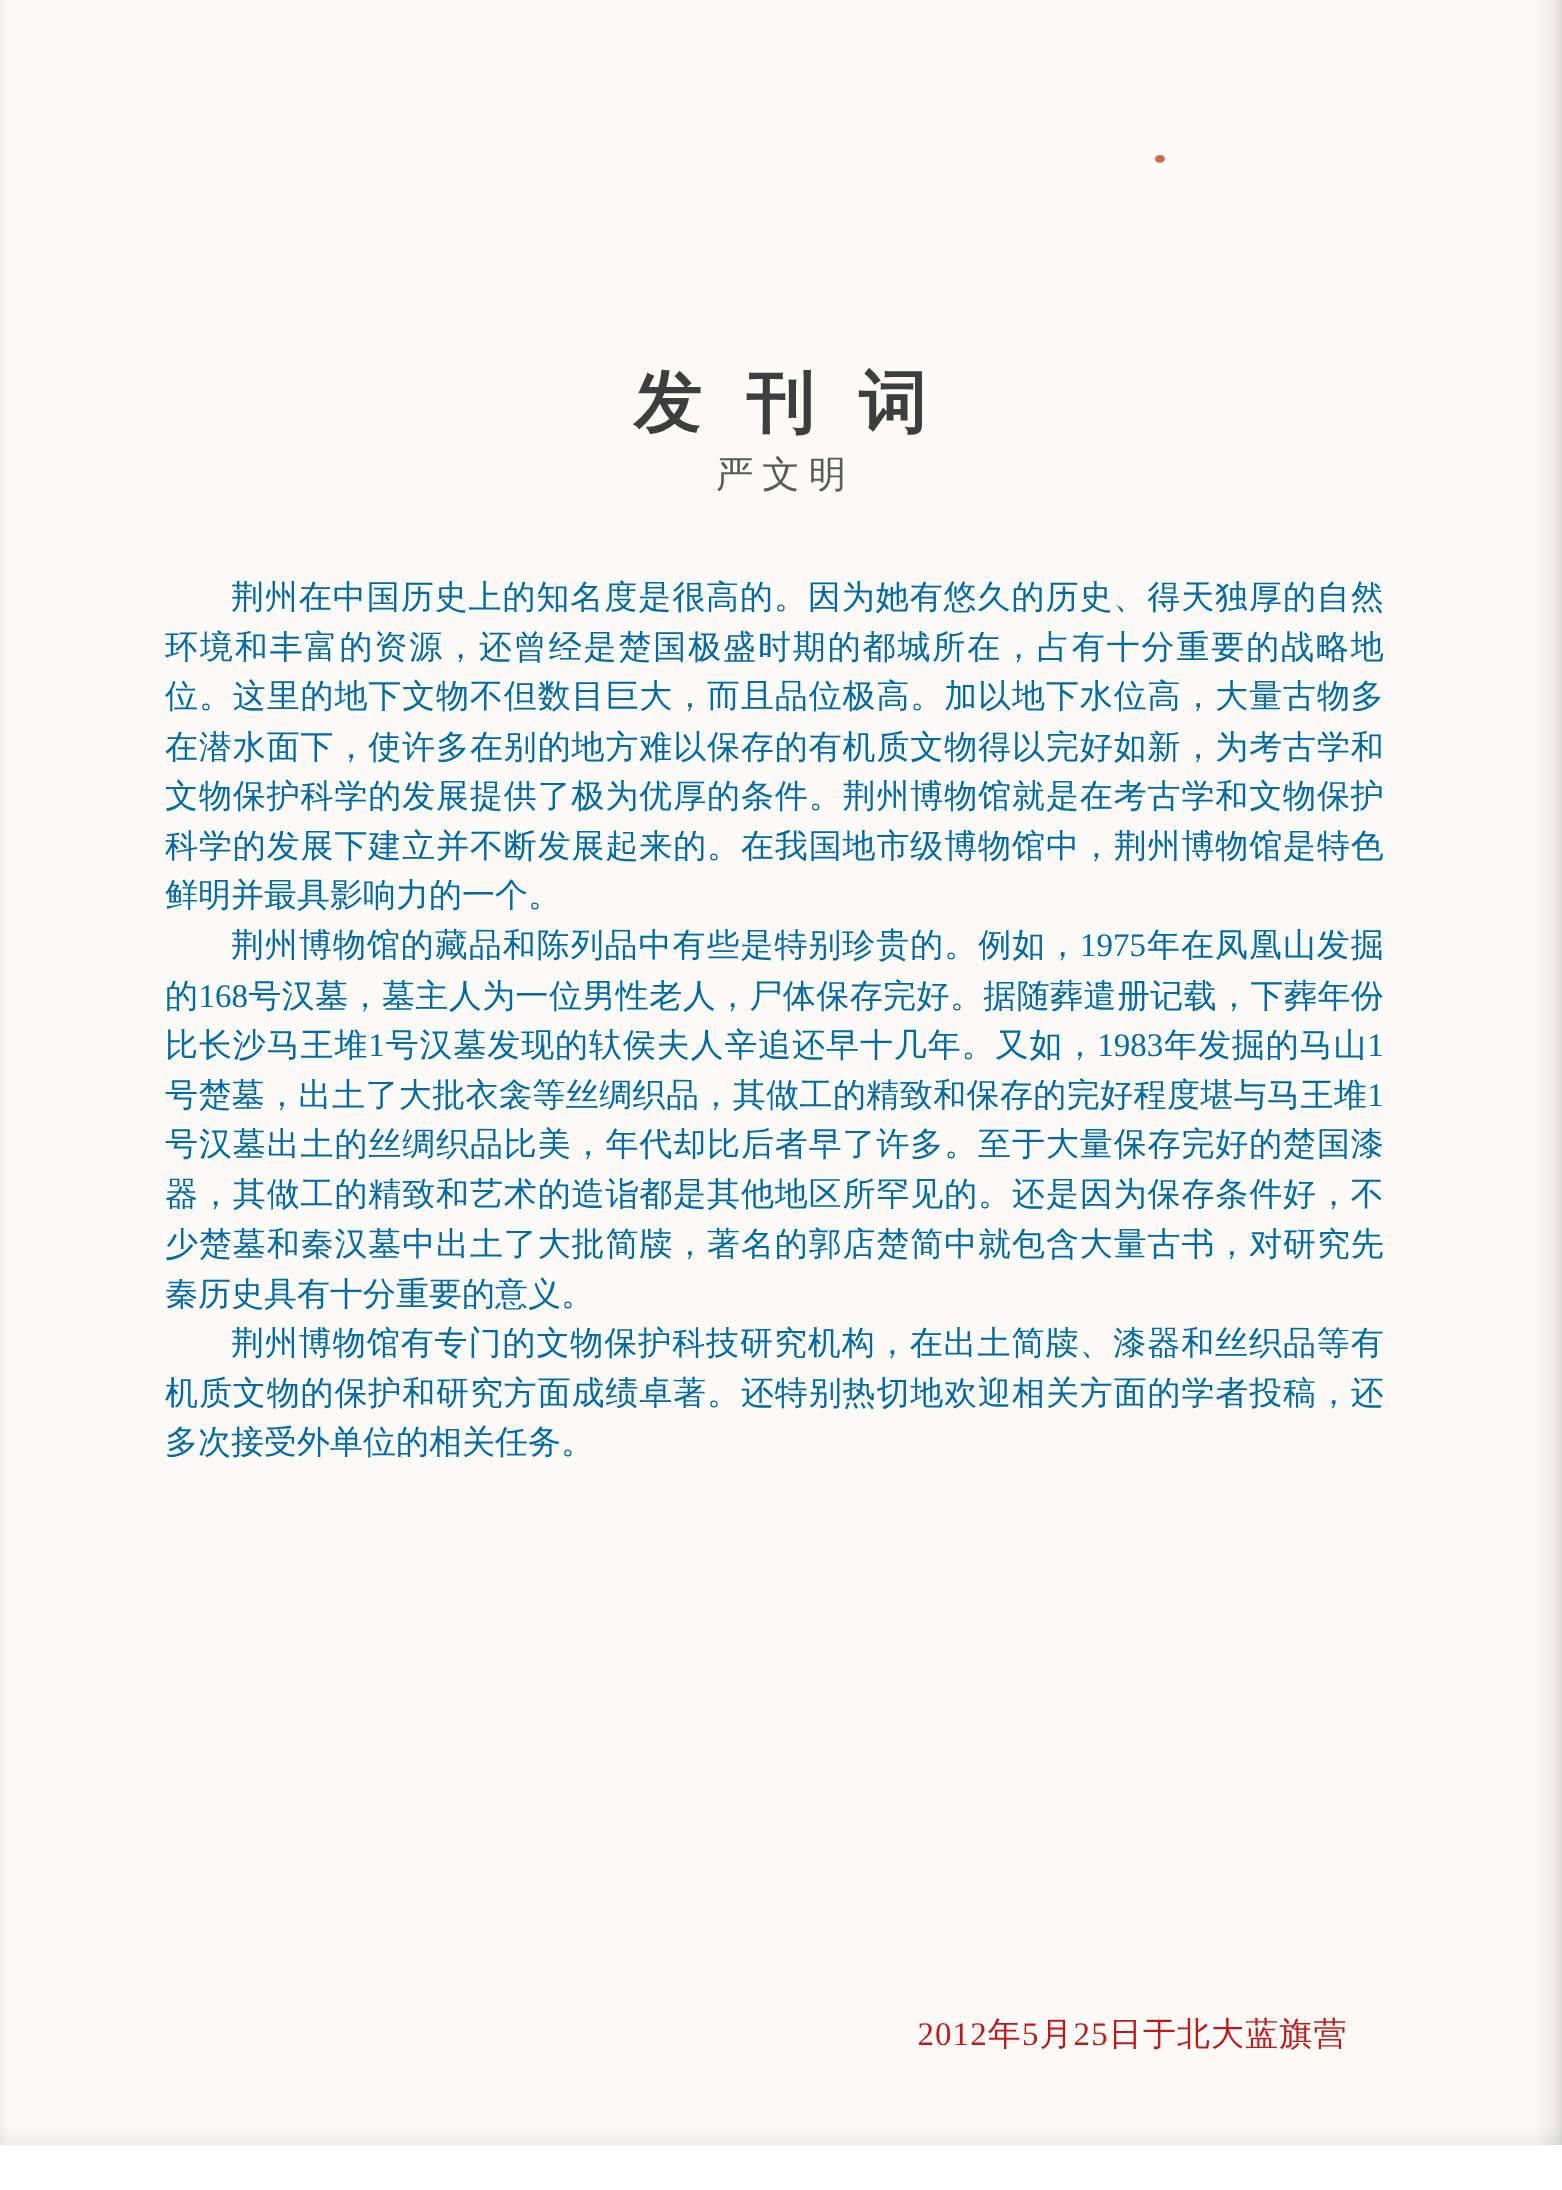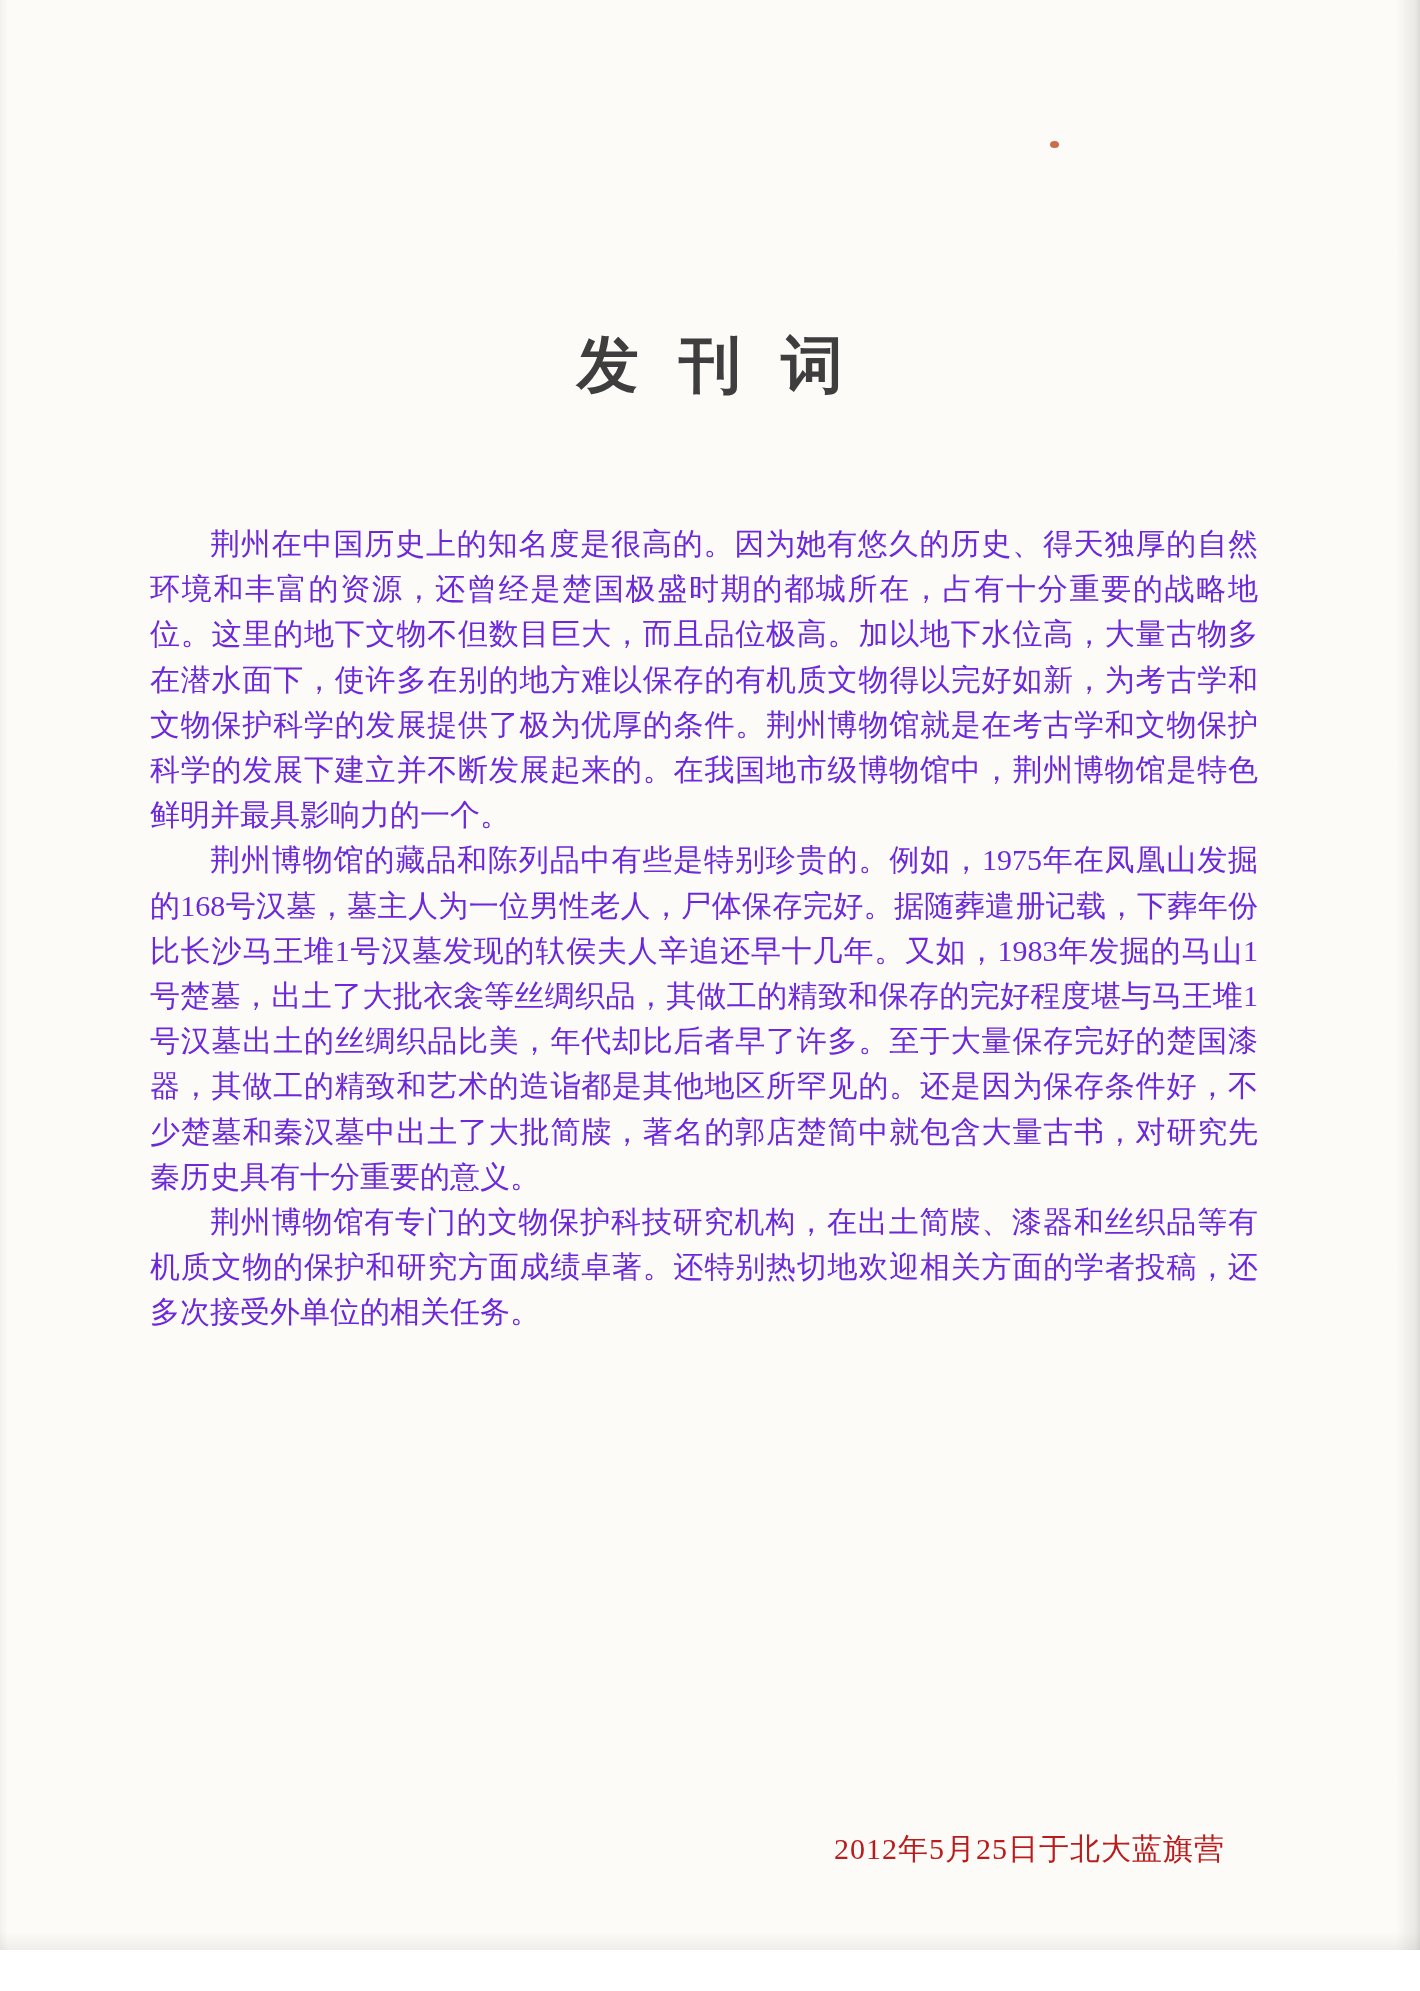--- a/index.html
+++ b/index.html
@@ -48,21 +48,21 @@
     letter-spacing: 0.24em;
     text-indent: 0.24em;
     white-space: nowrap;
   }
   .doc-body {
     position: absolute;
     top: 521px; left: 150px;
     width: 1108px;
     font-size: 30px;
     line-height: 45.2px;
-    color: #6d28d9;
+    color: #0369a1;
     text-align: justify;
     text-justify: inter-ideograph;
   }
   .doc-body p { margin: 0; text-indent: 2em; }
   .doc-dateline {
     position: absolute;
     top: 1829px; right: 195px;
     font-size: 30px;
     color: #b91c1c;
     letter-spacing: 1px;
@@ -82,20 +82,21 @@
 <div class="page">
 
   <div class="edge-left"></div>
   <div class="edge-right"></div>
   <div class="edge-bottom"></div>
 
   <div class="scan-speck" style="background: rgb(192, 83, 46);"></div>
 
   <h1 class="doc-title">发刊词</h1>
 
+  <div class="doc-author">严文明</div>
 
   <div class="doc-body">
     <p>荆州在中国历史上的知名度是很高的。因为她有悠久的历史、得天独厚的自然环境和丰富的资源，还曾经是楚国极盛时期的都城所在，占有十分重要的战略地位。这里的地下文物不但数目巨大，而且品位极高。加以地下水位高，大量古物多在潜水面下，使许多在别的地方难以保存的有机质文物得以完好如新，为考古学和文物保护科学的发展提供了极为优厚的条件。荆州博物馆就是在考古学和文物保护科学的发展下建立并不断发展起来的。在我国地市级博物馆中，荆州博物馆是特色鲜明并最具影响力的一个。</p>
     <p>荆州博物馆的藏品和陈列品中有些是特别珍贵的。例如，1975年在凤凰山发掘的168号汉墓，墓主人为一位男性老人，尸体保存完好。据随葬遣册记载，下葬年份比长沙马王堆1号汉墓发现的轪侯夫人辛追还早十几年。又如，1983年发掘的马山1号楚墓，出土了大批衣衾等丝绸织品，其做工的精致和保存的完好程度堪与马王堆1号汉墓出土的丝绸织品比美，年代却比后者早了许多。至于大量保存完好的楚国漆器，其做工的精致和艺术的造诣都是其他地区所罕见的。还是因为保存条件好，不少楚墓和秦汉墓中出土了大批简牍，著名的郭店楚简中就包含大量古书，对研究先秦历史具有十分重要的意义。</p>
     <p>荆州博物馆有专门的文物保护科技研究机构，在出土简牍、漆器和丝织品等有机质文物的保护和研究方面成绩卓著。还特别热切地欢迎相关方面的学者投稿，还多次接受外单位的相关任务。</p>
   </div>
 
   <div class="doc-dateline">2012年5月25日于北大蓝旗营</div>
 
 </div>

